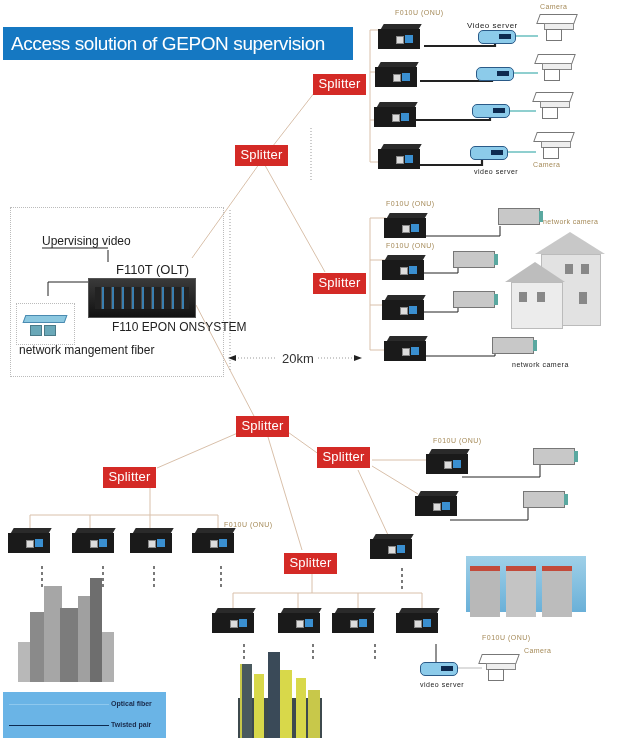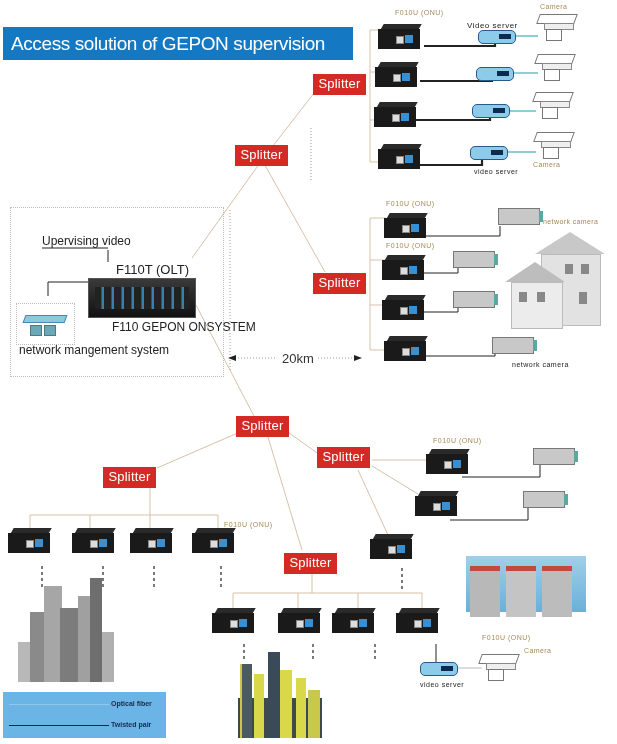--- a/index.html
+++ b/index.html
@@ -129,27 +129,27 @@
 <div class="splitter" style="left:103px;top:467px;">Splitter</div>
 <div class="splitter" style="left:284px;top:553px;">Splitter</div>
 
 <div id="center-box" class="abs"></div>
 <div id="nms-box" class="abs"></div>
 <div class="lbl-mid" style="left:42px;top:234px;">Upervising video</div>
 <div class="lbl-mid" style="left:116px;top:262px;font-size:13px;">F110T (OLT)</div>
 <div class="abs" style="left:88px;top:278px;width:106px;height:38px;background:linear-gradient(#3a3a3a,#111);border:1px solid #555;">
   <div style="position:absolute;left:6px;top:8px;right:6px;height:22px;background:repeating-linear-gradient(90deg,#222 0 6px,#4a4a4a 6px 7px,#3a7fb0 7px 9px,#222 9px 10px);"></div>
 </div>
-<div class="lbl-mid" style="left:112px;top:320px;">F110 GEPON ONSYSTEM</div>
+<div class="lbl-mid" style="left:112px;top:320px;">F110 EPON ONSYSTEM</div>
 <div class="abs" style="left:24px;top:309px;width:40px;height:28px;">
   <div style="position:absolute;left:0;top:6px;width:40px;height:6px;background:#8cc8e0;border:1px solid #4a8ab0;transform:skewX(-20deg);"></div>
   <div style="position:absolute;left:6px;top:16px;width:10px;height:9px;background:#6aa8b8;border:1px solid #4a7a88;"></div>
   <div style="position:absolute;left:20px;top:16px;width:10px;height:9px;background:#6aa8b8;border:1px solid #4a7a88;"></div>
 </div>
-<div class="lbl-mid" style="left:19px;top:343px;">network mangement system</div>
+<div class="lbl-mid" style="left:19px;top:343px;">network mangement fiber</div>
 
 <div class="dist" style="left:282px;top:351px;">20km</div>
 
 <div class="lbl-onu" style="left:395px;top:9px;">F010U (ONU)</div>
 <div class="lbl-blk" style="left:467px;top:21px;font-size:8px;">Video server</div>
 <div class="lbl-cam" style="left:540px;top:3px;">Camera</div>
 <div class="lbl-cam" style="left:533px;top:161px;">Camera</div>
 <div class="lbl-blk" style="left:474px;top:168px;">video server</div>
 
 <div class="lbl-onu" style="left:386px;top:200px;">F010U (ONU)</div>

